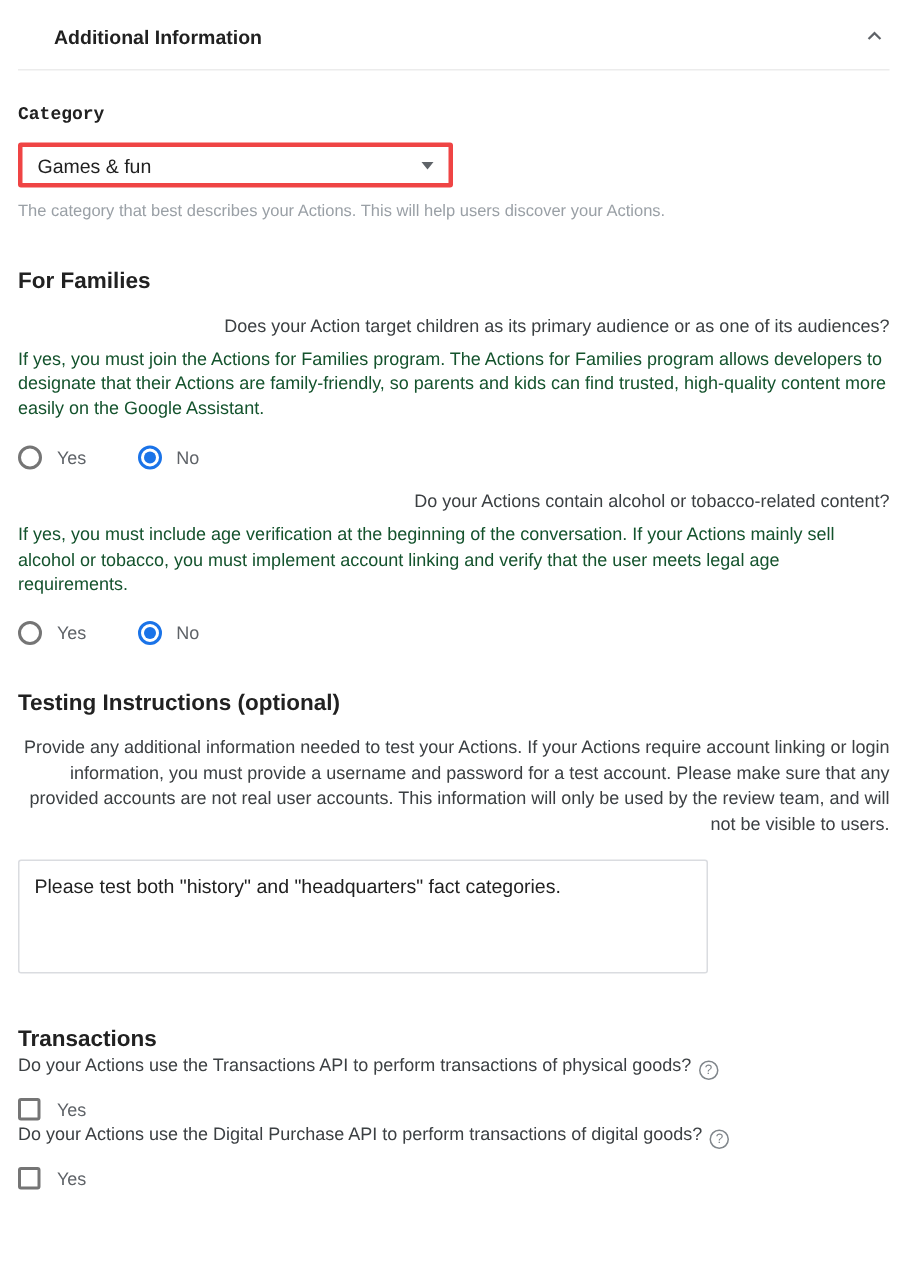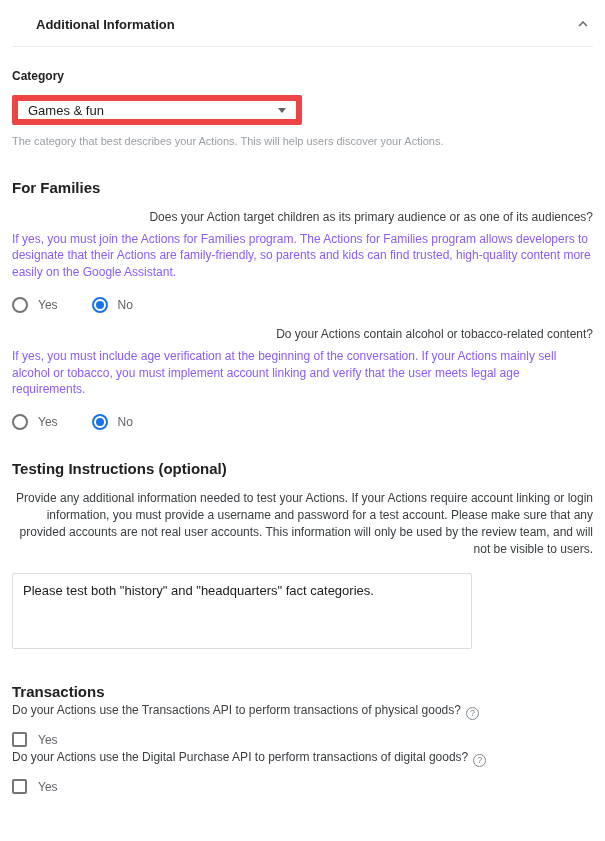--- a/index.html
+++ b/index.html
@@ -21,27 +21,27 @@
     border-bottom: 1px solid #ececec;
   }
   .panel-title { font-size: 13px; font-weight: 700; color: #212121; margin-left: 24px; }
   .chevron-btn {
     width: 20px; height: 20px;
     display: flex; align-items: center; justify-content: center;
     cursor: pointer; border: none; background: transparent;
   }
   .chevron-btn svg { fill: #5f6368; width: 18px; height: 18px; }
 
-  .field-label { font-size: 12px; font-weight: 700; color: #212121; margin-top: 22px; }
+  .field-label { font-size: 12px; font-weight: 700; color: #212121; margin-top: 22px; font-family: Liberation Mono, monospace; }
 
   .select-box {
     margin-top: 12px;
     width: 290px;
     height: 30px;
-    border: 6px solid #ef4444;
+    border: 3px solid #ef4444;
     border-radius: 2px;
     display: flex;
     align-items: center;
     justify-content: space-between;
     padding: 0 10px;
     font-size: 13px;
     color: #212121;
     cursor: pointer;
     background: #fff;
   }
@@ -69,21 +69,21 @@
     margin-top: 13px;
     font-size: 12px;
     color: #3c4043;
     line-height: 1.4;
     max-width: 585px;
     text-align: right;
   }
   .body-helper {
     margin-top: 5px;
     font-size: 12px;
-    color: #8b5cf6;
+    color: #14532d;
     line-height: 1.4;
     max-width: 585px;
   }
 
   .radio-row { display: flex; align-items: center; gap: 34px; margin-top: 16px; }
   .radio-item { display: flex; align-items: center; gap: 10px; cursor: pointer; }
   .radio-circle {
     width: 16px; height: 16px;
     border: 2px solid #757575;
     border-radius: 50%;

